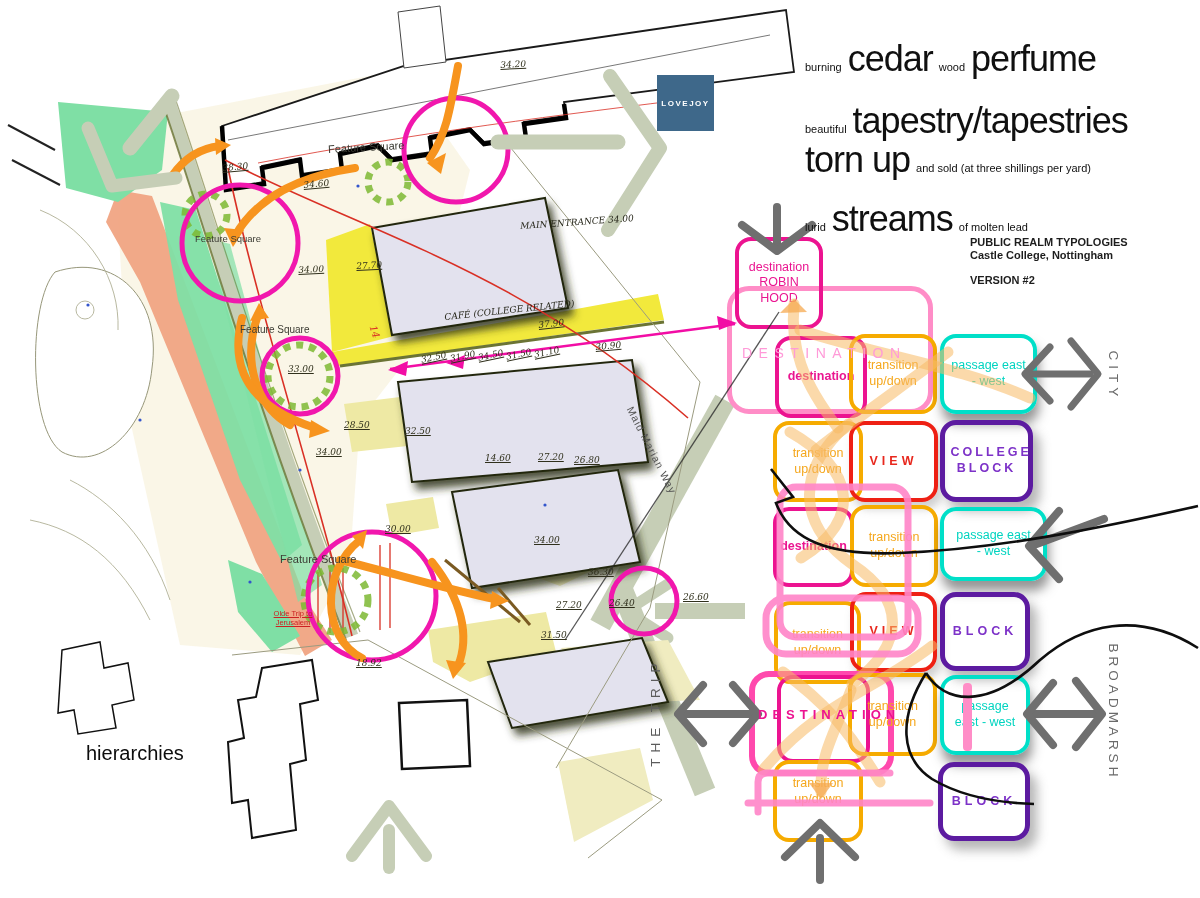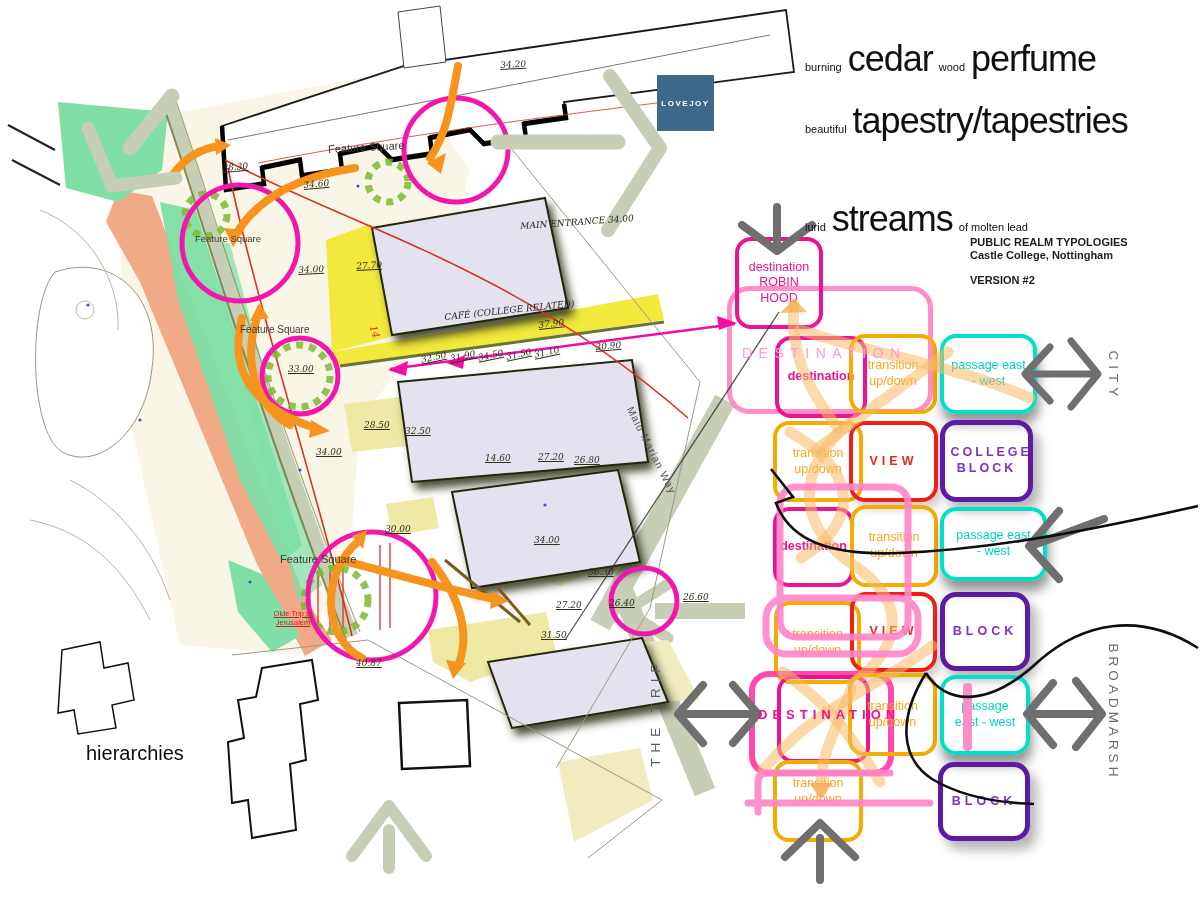--- a/index.html
+++ b/index.html
@@ -303,20 +303,24 @@
   <div class="poemline" style="left:805px;top:38px;">
     <span class="psm">burning</span>
     <span class="pbg">cedar</span>
     <span class="psm">wood</span>
     <span class="pbg">perfume</span>
   </div>
   <div class="poemline" style="left:805px;top:100px;">
     <span class="psm">beautiful</span>
     <span class="pbg">tapestry/tapestries</span>
   </div>
+  <div class="poemline" style="left:805px;top:139px;">
+    <span class="pbg">torn up</span>
+    <span class="psm">and sold (at three shillings per yard)</span>
+  </div>
   <div class="poemline" style="left:805px;top:198px;">
     <span class="psm">lurid</span>
     <span class="pbg">streams</span>
     <span class="psm">of molten lead</span>
   </div>
 
   <div class="logo" style="left:657px;top:75px;width:57px;height:56px;background:#3e688a;">
       <span>LOVEJOY</span>
     </div>
   <div class="proj" style="left:938px;top:236px;margin-left:32px;">
@@ -350,28 +354,28 @@
   <span class="lvl" style="left:298px;top:265px;transform:rotate(-3deg);">34.00</span>
   <span class="lvl" style="left:356px;top:261px;transform:rotate(-3deg);">27.70</span>
   <span class="lvl" style="left:288px;top:364px;">33.00</span>
   <span class="lvl" style="left:538px;top:320px;transform:rotate(-6deg);">37.90</span>
   <span class="lvl" style="left:595px;top:342px;transform:rotate(-5deg);">30.90</span>
   <span class="lvl" style="left:420px;top:355px;transform:rotate(-12deg);">32.50</span>
   <span class="lvl" style="left:449px;top:354px;transform:rotate(-12deg);">31.90</span>
   <span class="lvl" style="left:477px;top:353px;transform:rotate(-12deg);">34.50</span>
   <span class="lvl" style="left:505px;top:352px;transform:rotate(-12deg);">31.50</span>
   <span class="lvl" style="left:533px;top:350px;transform:rotate(-12deg);">31.10</span>
-  <span class="lvl" style="left:364px;top:420px;text-decoration:underline;">28.50</span>
+  <span class="lvl" style="left:344px;top:420px;text-decoration:underline;">28.50</span>
   <span class="lvl" style="left:405px;top:426px;">32.50</span>
   <span class="lvl" style="left:316px;top:447px;">34.00</span>
   <span class="lvl" style="left:485px;top:453px;">14.60</span>
   <span class="lvl" style="left:538px;top:452px;">27.20</span>
   <span class="lvl" style="left:574px;top:455px;">26.80</span>
   <span class="lvl" style="left:385px;top:524px;">30.00</span>
   <span class="lvl" style="left:534px;top:535px;">34.00</span>
   <span class="lvl" style="left:588px;top:567px;">36.30</span>
   <span class="lvl" style="left:556px;top:600px;">27.20</span>
   <span class="lvl" style="left:609px;top:598px;">26.40</span>
   <span class="lvl" style="left:683px;top:592px;">26.60</span>
   <span class="lvl" style="left:541px;top:630px;">31.50</span>
-  <span class="lvl" style="left:356px;top:658px;">40.87</span>
+  <span class="lvl" style="left:356px;top:658px;">18.92</span>
 
 </div>
 
 </body></html>

